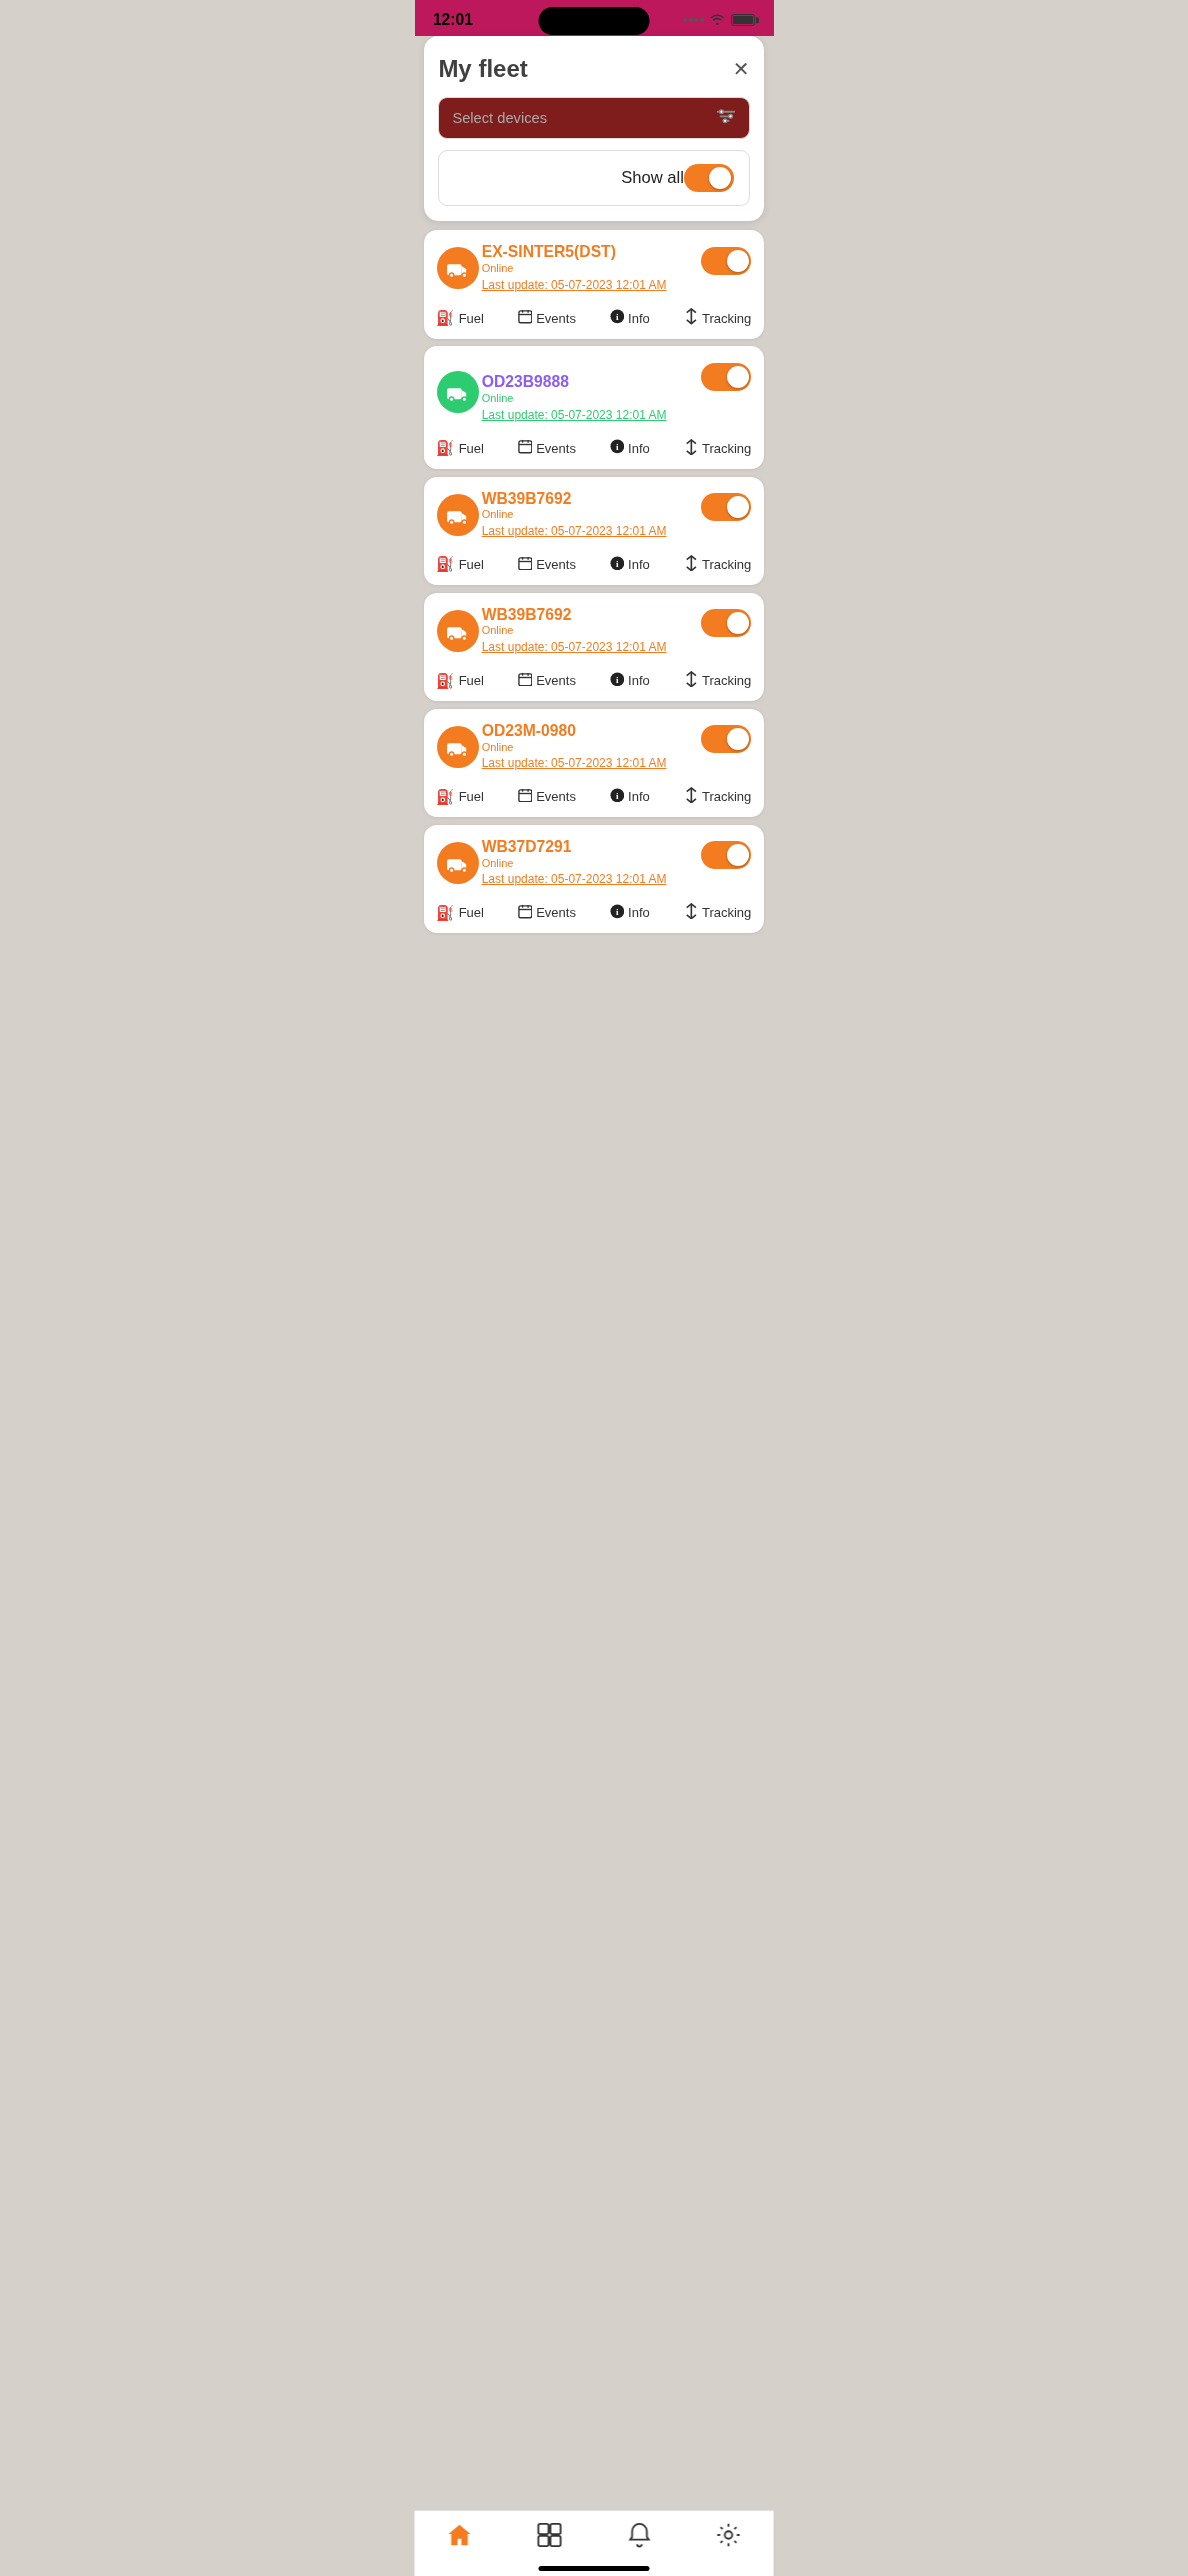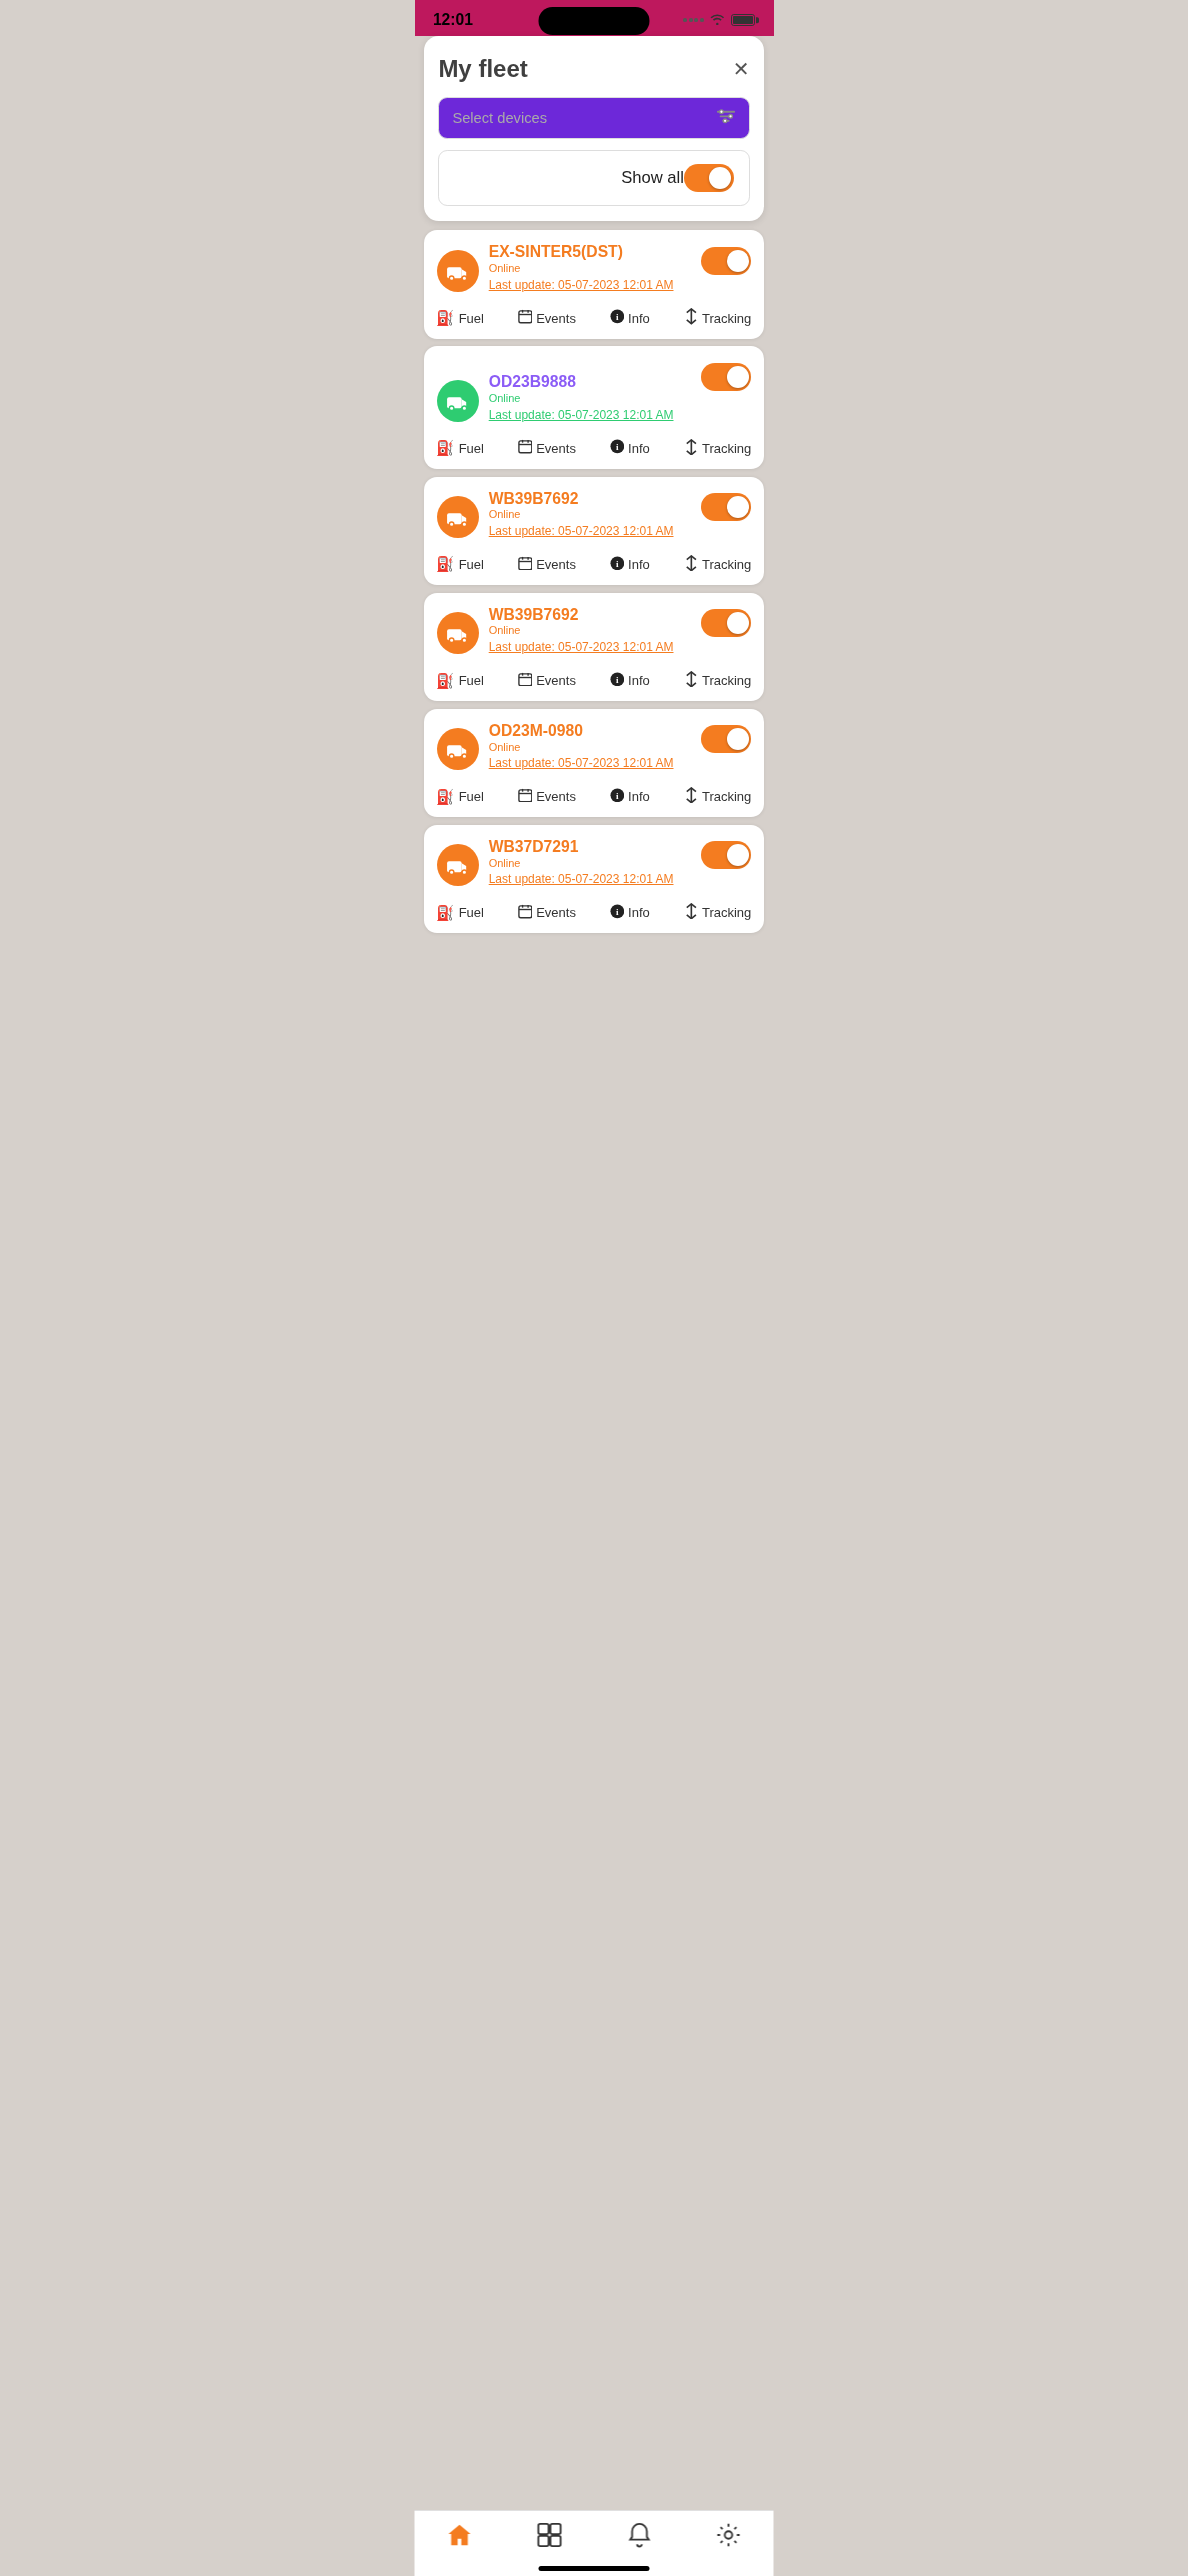--- a/index.html
+++ b/index.html
@@ -101,21 +101,21 @@
     }
 
     
     .search-bar {
       display: flex;
       align-items: center;
       border: 1.4px solid #ddd;
       border-radius: 9.2px;
       padding: 9.2px 13px;
       margin-bottom: 11px;
-      background: #6d28d9;
+      background: #7f1d1d;
     }
     .search-placeholder {
       flex: 1;
       font-size: 14.7px;
       color: #aaa;
     }
     .filter-icon {
       font-size: 16.6px;
       color: #777;
     }
@@ -173,22 +173,22 @@
       box-shadow: 0 0.9px 3.7px rgba(0,0,0,0.08);
     }
     .device-top {
       display: flex;
       align-items: flex-start;
       justify-content: space-between;
       margin-bottom: 3.7px;
     }
     .device-left {
       display: flex;
-      align-items: flex-end;
-      gap: 10px;
+      align-items: center;
+      gap: 3px;
     }
     .truck-icon {
       width: 42px;
       height: 42px;
       border-radius: 50%;
       display: flex;
       align-items: center;
       justify-content: center;
       font-size: 18.4px;
       flex-shrink: 0;

